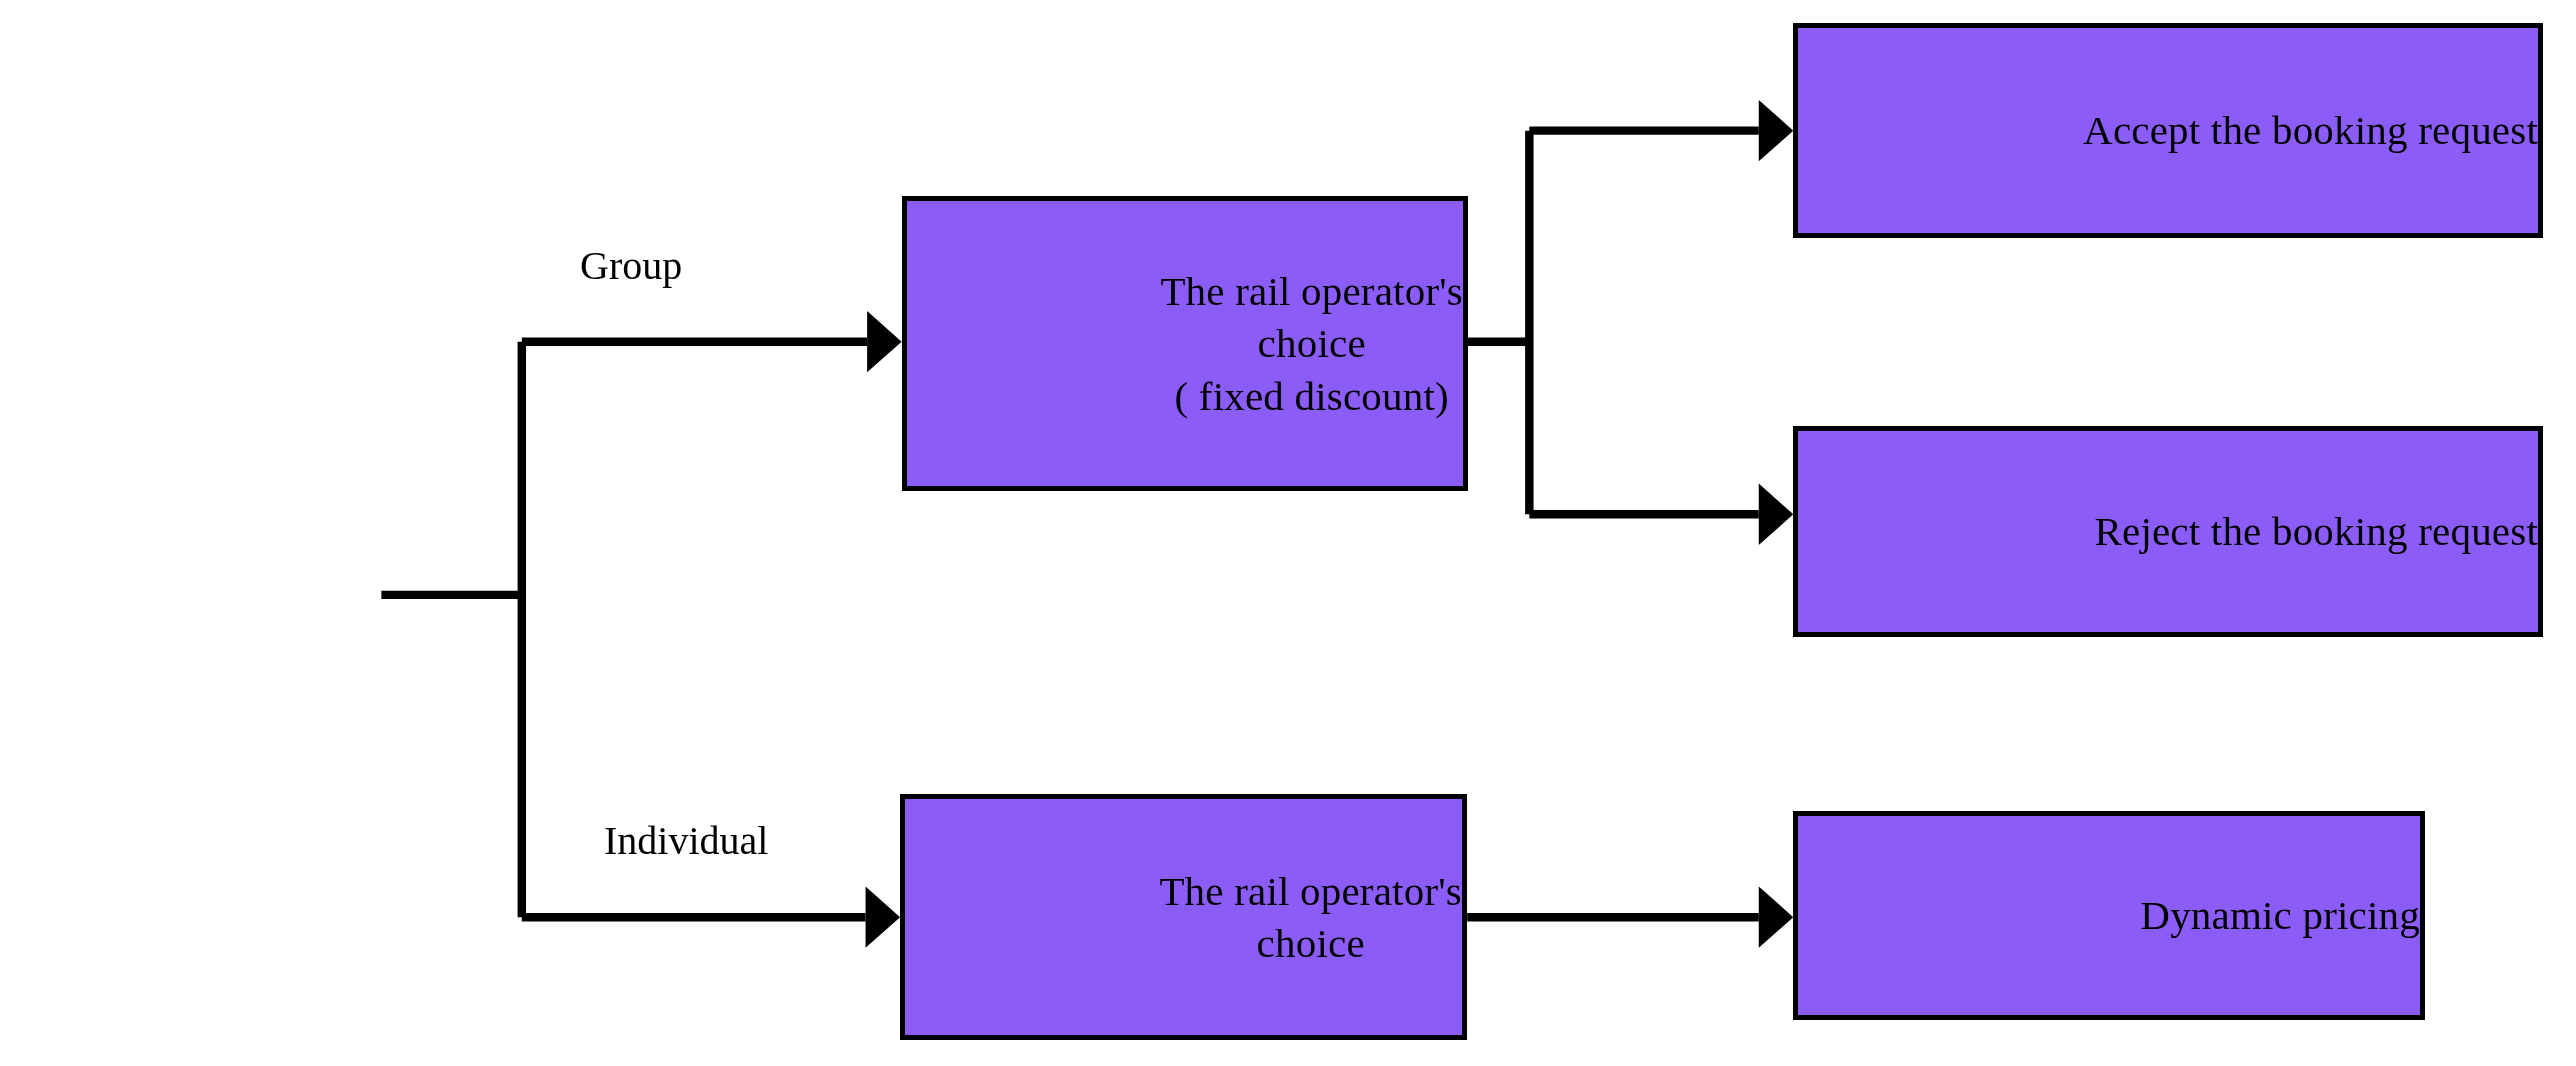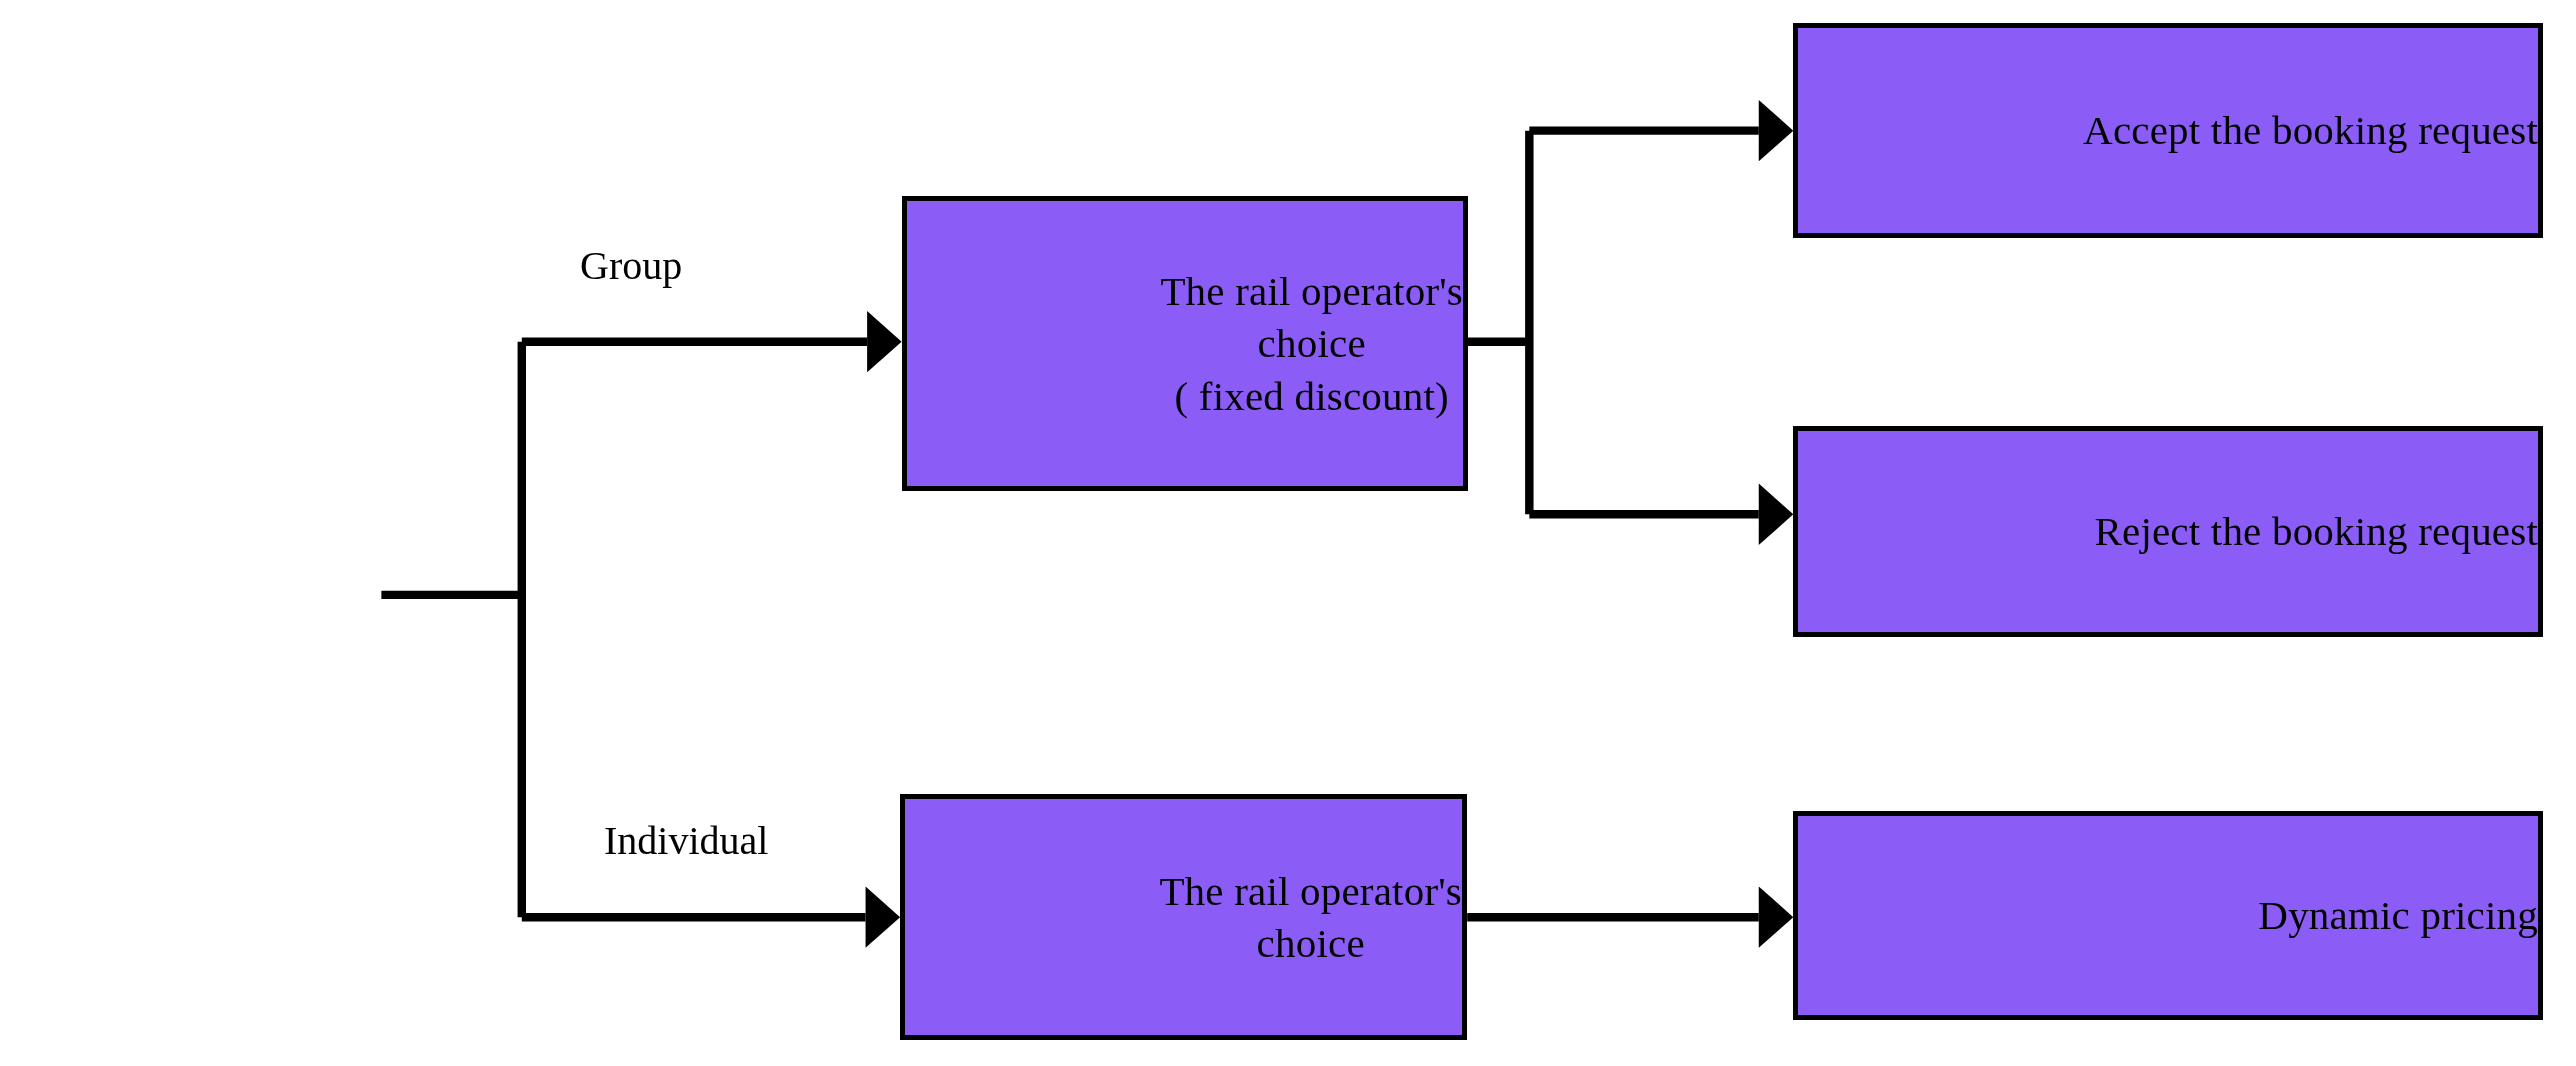--- a/index.html
+++ b/index.html
@@ -33,21 +33,21 @@
     white-space: pre-line;
     line-height: 1.28;
     letter-spacing: 0.2px;
   }
   
   #node-order-arrival      { left: 19px;   top: 484px;  width: 362px;  height: 218px; font-size: 41px; }
   #node-group-choice       { left: 902px; top: 196px;  width: 566px;  height: 295px; font-size: 41px; }
   #node-individual-choice  { left: 900px; top: 794px; width: 567px;  height: 246px; font-size: 41px; }
   #node-accept             { left: 1793px; top: 23px;   width: 750px;  height: 215px; font-size: 41px; }
   #node-reject             { left: 1793px; top: 426px;  width: 750px;  height: 211px; font-size: 41px; }
-  #node-dynamic-pricing    { left: 1793px; top: 811px; width: 750px;  height: 209px; font-size: 41px; }
+  #node-dynamic-pricing    { left: 1793px; top: 811px; width: 632px;  height: 209px; font-size: 41px; }
 
   .edge-label {
     position: absolute;
     color: #000000;
     font-size: 40px;
     line-height: 1;
     white-space: nowrap;
     z-index: 4;
   }
   #edge-label-group      { left: 572px; top: 246px; margin-left: 8px; }

